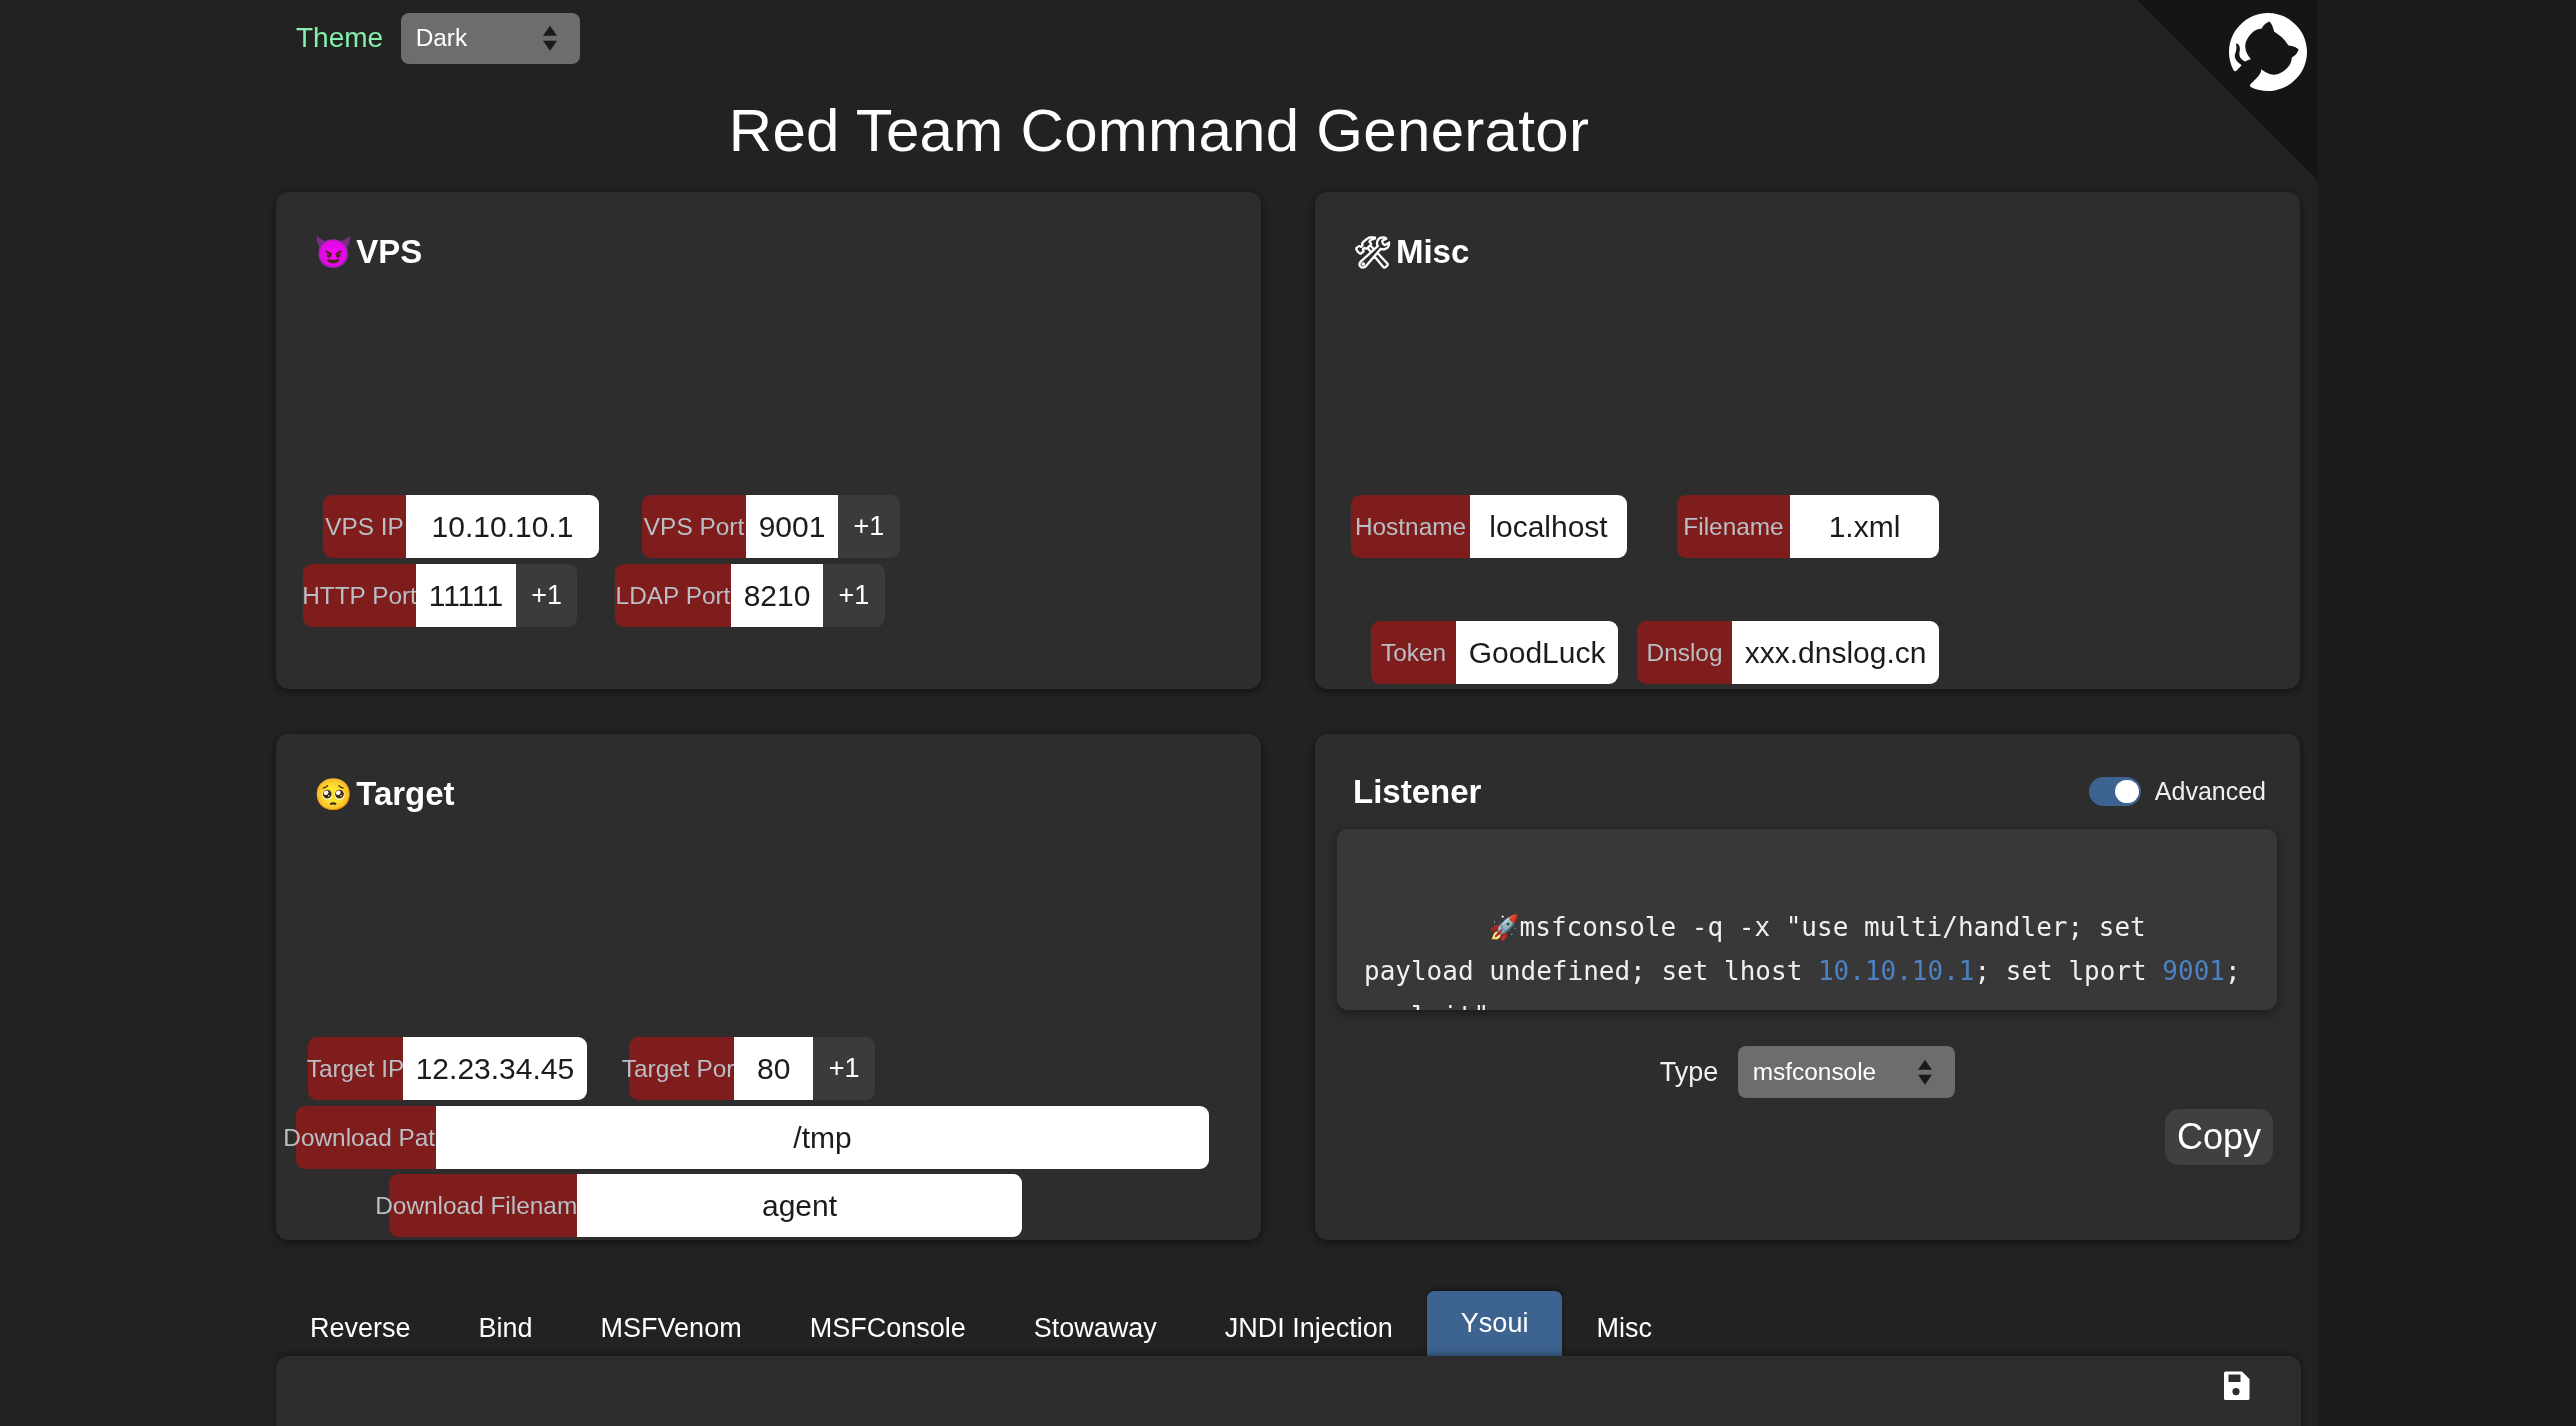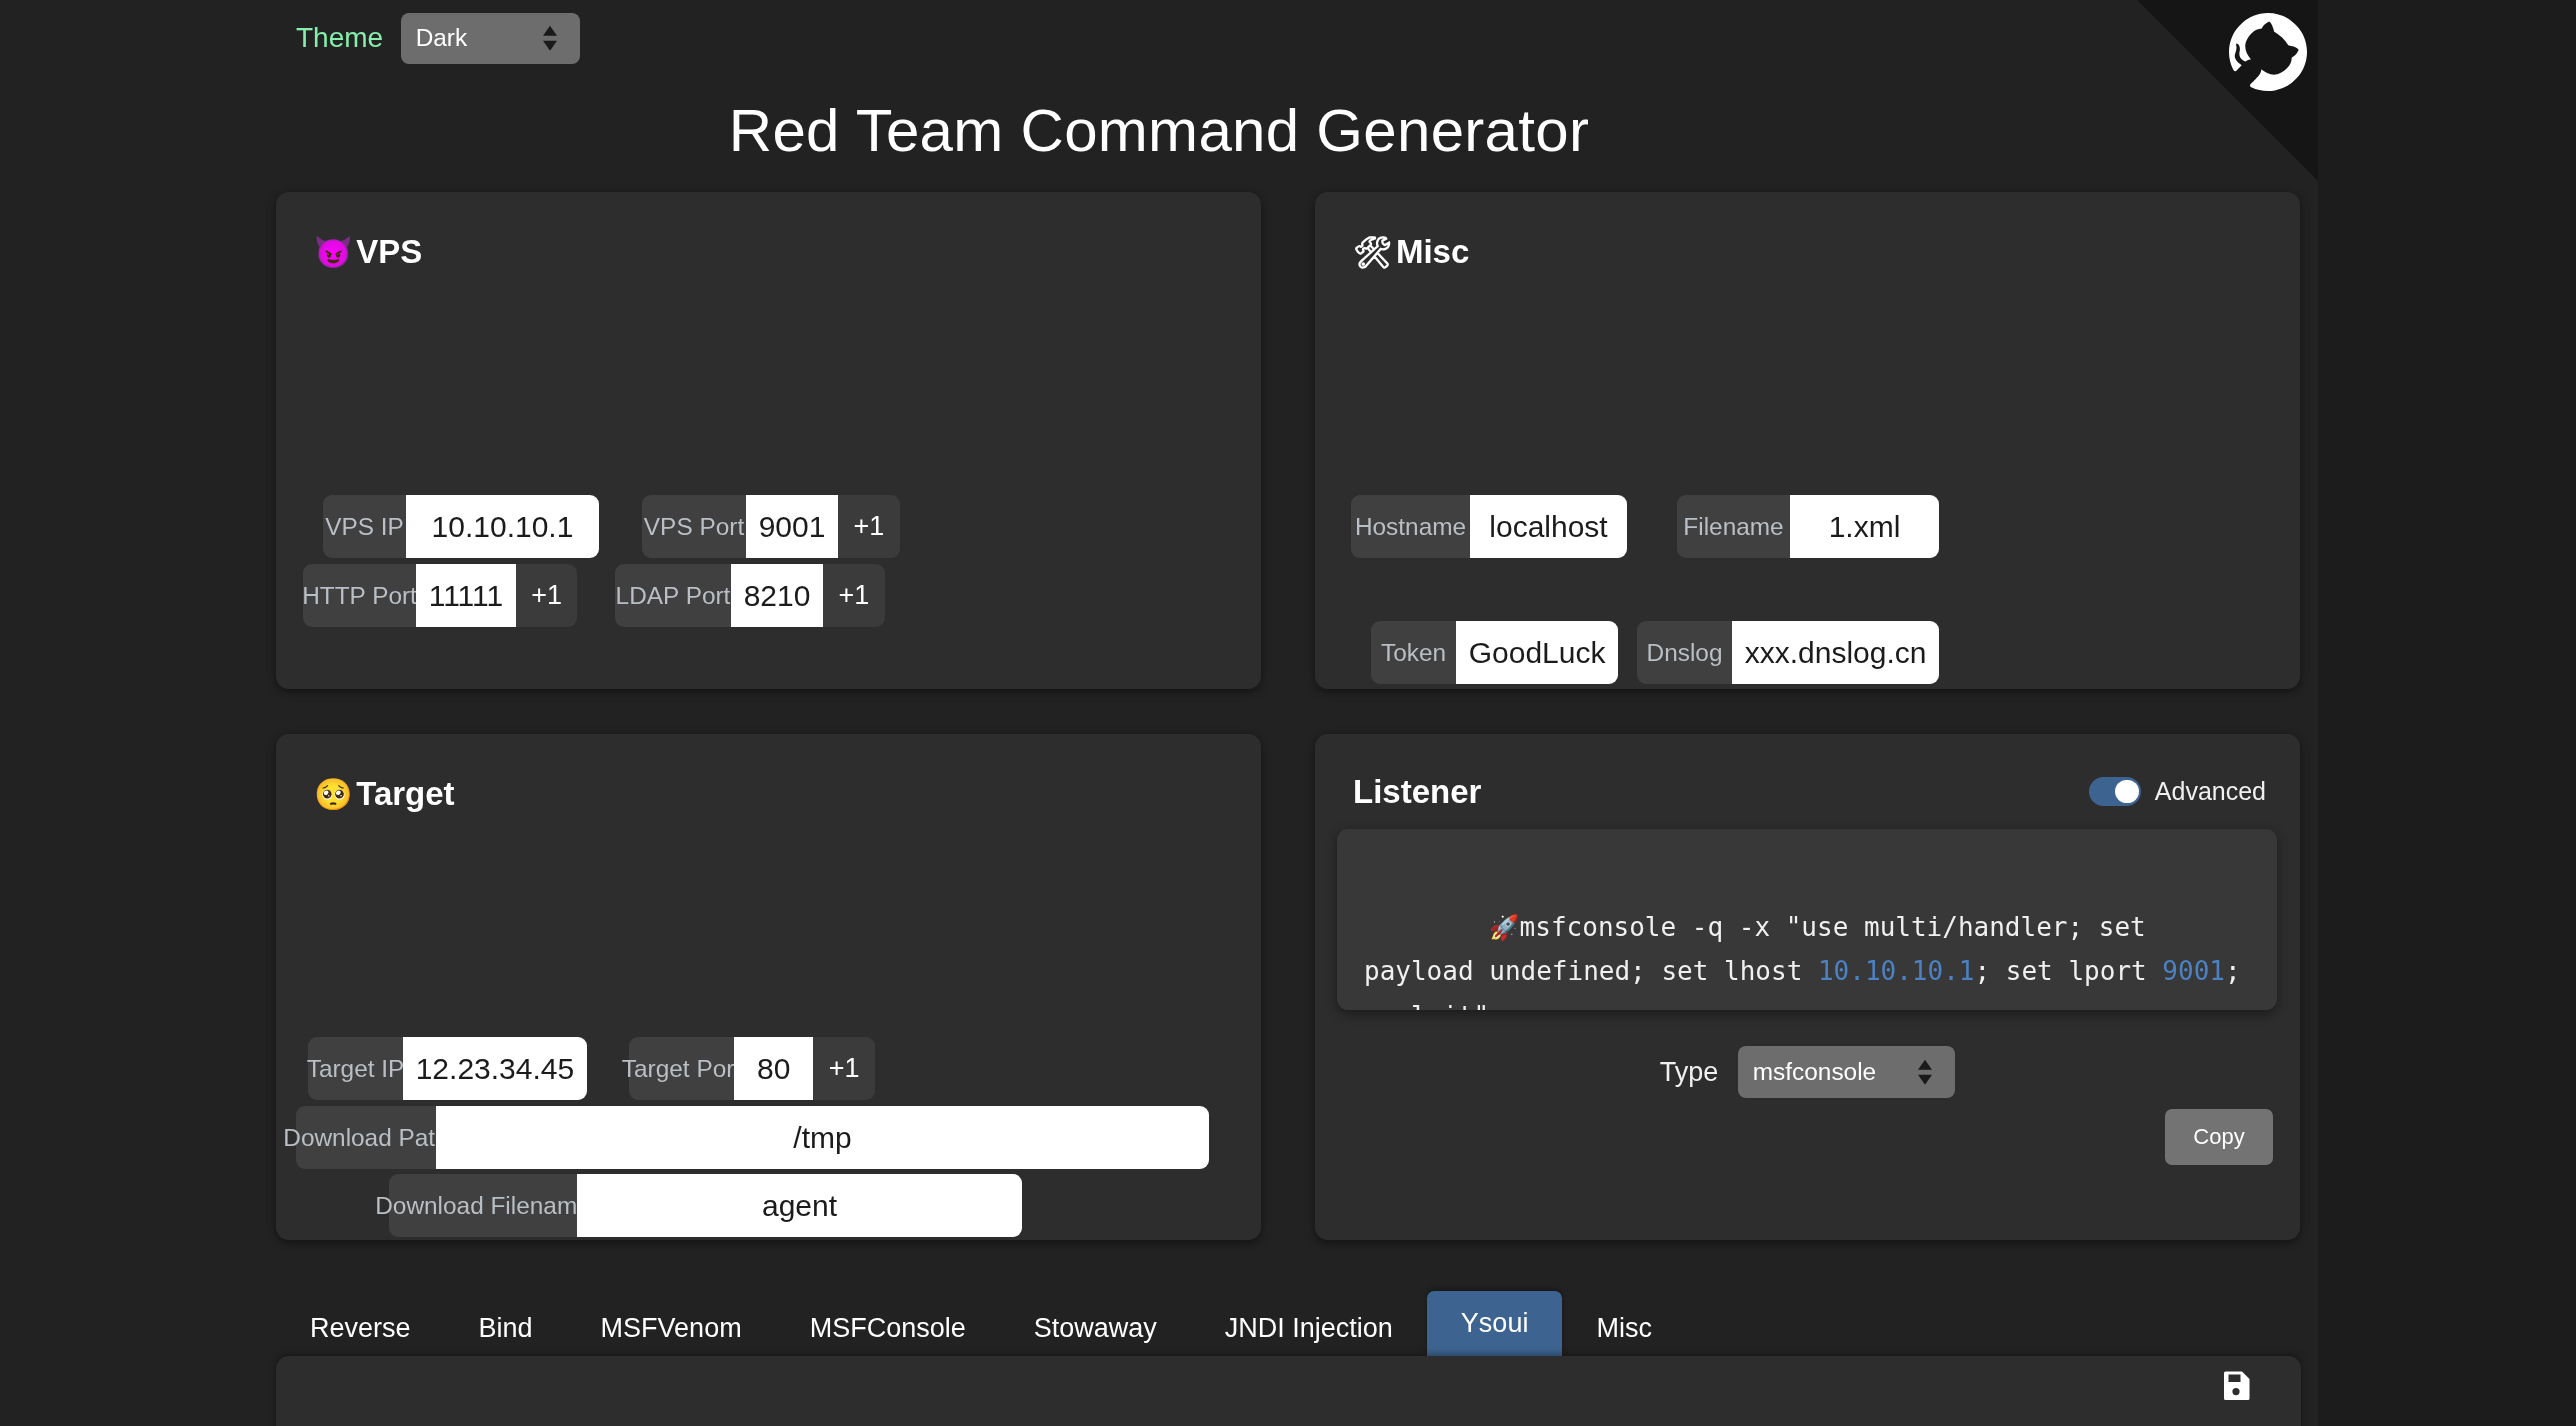--- a/index.html
+++ b/index.html
@@ -95,21 +95,21 @@
   #panel-listener { left: 1315px; top: 734px; width: 985px; height: 506px; }
 
   
   .grp {
     position: absolute;
     display: flex; align-items: stretch;
     height: 63px;
     border-radius: 9px;
   }
   .grp .addon {
-    background: #404040;
+    background: #7f1d1d;
     color: #b9bfc4;
     font-size: 24.4px;
     display: flex; align-items: center; justify-content: center;
     padding: 0 18px;
     border-top-left-radius: 9px;
     border-bottom-left-radius: 9px;
     white-space: nowrap;
   }
   .grp .field {
     background: #ffffff;
@@ -220,22 +220,22 @@
     width: 217px; height: 52px;
     background: #6d6d6d; border-radius: 8.1px;
     color: #ffffff; font-size: 24.4px;
     padding: 0 14.5px;
     display: flex; align-items: center;
     position: relative; cursor: pointer;
   }
   .copy-btn {
     position: absolute; right: 27px; top: 375px;
     width: 108px; height: 56px;
-    background: #737373; border-radius: 7px;
-    color: #ffffff; font-size: 22px;
+    background: #404040; border-radius: 14px;
+    color: #ffffff; font-size: 36px;
     display: flex; align-items: center; justify-content: center;
     cursor: pointer;
   }
 
   
   .tabbar {
     position: absolute; left: 276px; top: 1276px;
     width: 2025px; height: 80px;
     display: flex; align-items: flex-end;
   }

